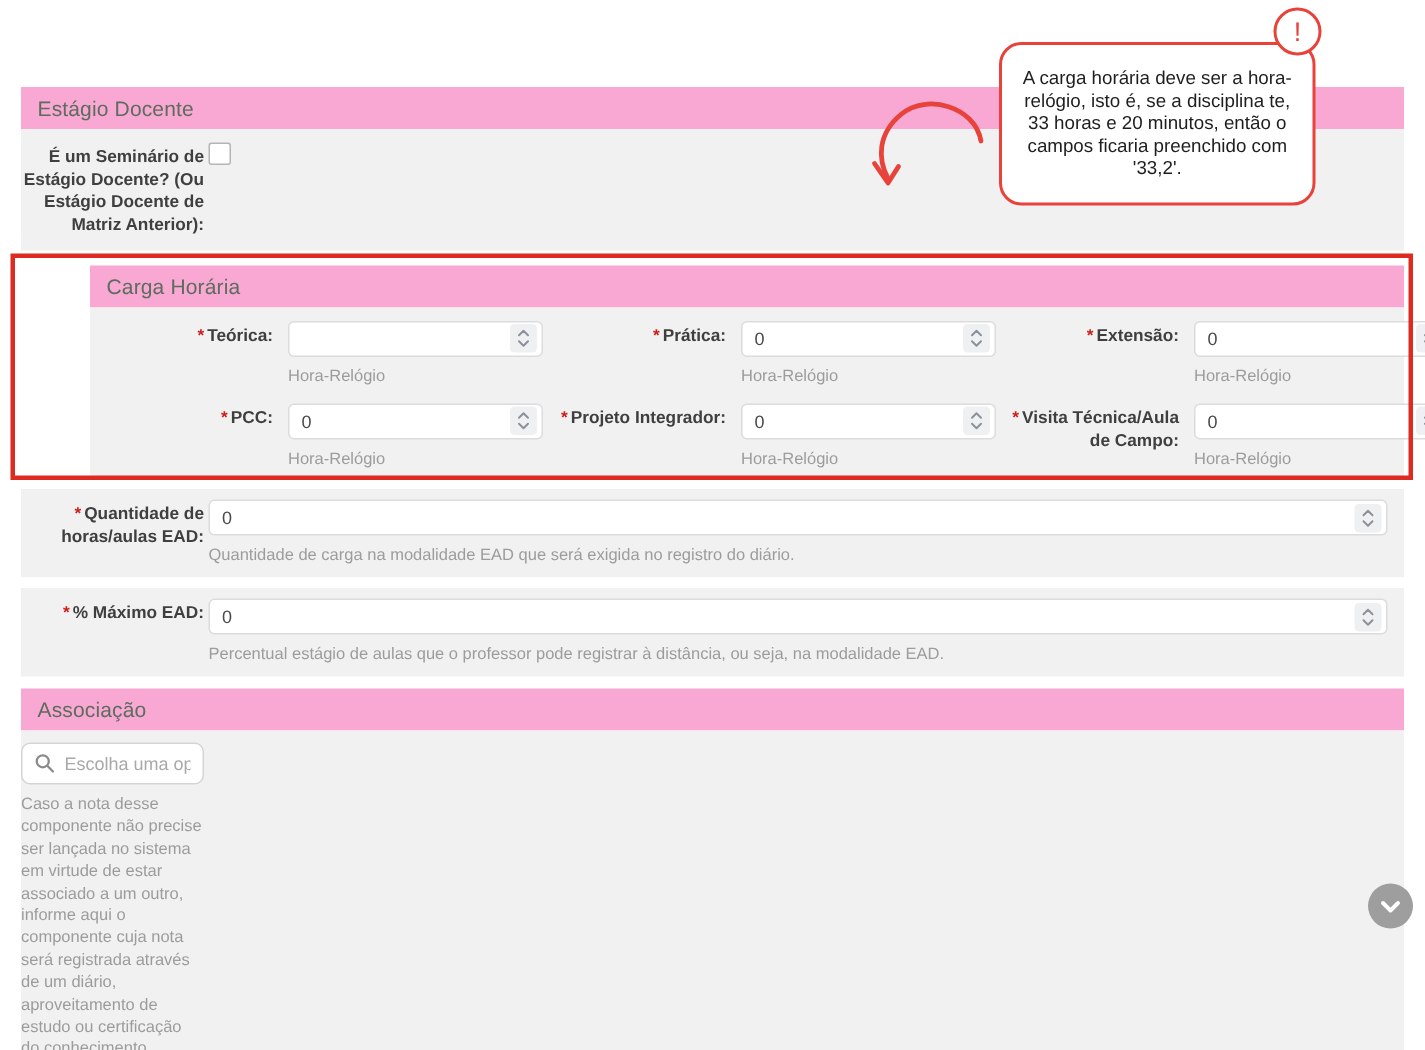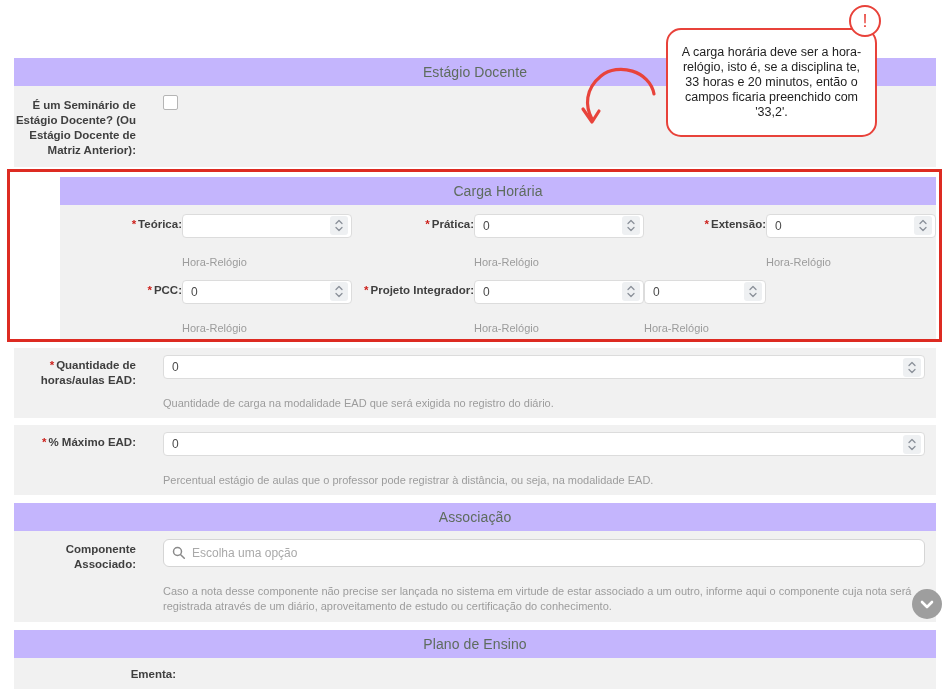--- a/index.html
+++ b/index.html
@@ -8,34 +8,34 @@
     position: relative;
     background: #ffffff;
     font-family: "Liberation Sans", sans-serif;
     overflow: hidden;
   }
   .page { position:absolute; top:58px; left:14px; width:922px; }
 
   
   .sec { margin-bottom:8px; }
   .sec-title {
-    background:#c4b5fd; color:#5e6c5e;
-    font-size:14px; padding:6px 11px; letter-spacing:.1px;text-align:center;
+    background:#f9a8d4; color:#5e6c5e;
+    font-size:14px; padding:6px 11px; letter-spacing:.1px;
   }
 
   
   .row-full {
-    display:grid; grid-template-columns:122px 1fr; column-gap:27px;
+    display:grid; grid-template-columns:122px 1fr; column-gap:3px;
     padding:7px 11px 7px 0; background:#f1f1f1;
   }
   .grid3 { display:grid; grid-template-columns:1fr 1fr 1fr; background:#f1f1f1; padding:9px 0 5px 0; }
-  .cell { display:grid; grid-template-columns:122px 170px; align-items:start; }
+  .cell { display:grid; grid-template-columns:122px 170px; column-gap:10px; align-items:start; }
   .lbl { text-align:right; font-weight:bold; font-size:11.5px; color:#3f3f3f; line-height:1.3; padding-top:3px; }
   .req { color:#cc1f1a; margin-right:2px; }
-  .help { font-size:11px; color:#9c9c9c; margin-top:17px; line-height:1.35; }
+  .help { font-size:11px; color:#9c9c9c; margin-top:6px; line-height:1.35; }
 
   
   .numbox {
     height:24px; background:#fff; border:1px solid #dcdcdc; border-radius:4px;
     display:flex; align-items:center; justify-content:space-between;
     padding-left:8px; font-size:12px; color:#4a4a4a;
   }
   .stepper {
     width:18px; height:19px; margin-right:3px; border-radius:3px;
     background:#eef0f2; display:flex; align-items:center; justify-content:center;
@@ -195,20 +195,21 @@
                 <svg width="10" height="13" viewBox="0 0 10 13">
                   <path d="M2 4.5 L5 1.5 L8 4.5" fill="none" stroke="#8b919a" stroke-width="1.3" stroke-linecap="round" stroke-linejoin="round"></path>
                   <path d="M2 8.5 L5 11.5 L8 8.5" fill="none" stroke="#8b919a" stroke-width="1.3" stroke-linecap="round" stroke-linejoin="round"></path>
                 </svg>
               </span>
           </div>
           <div class="help">Hora-Relógio</div>
         </div>
       </div>
       <div class="cell">
+        <div class="lbl"><span class="req">*</span><span>Visita Técnica/Aula de Campo:</span></div>
         <div>
           <div class="numbox">
             <span>0</span>
             <span class="stepper">
                 <svg width="10" height="13" viewBox="0 0 10 13">
                   <path d="M2 4.5 L5 1.5 L8 4.5" fill="none" stroke="#8b919a" stroke-width="1.3" stroke-linecap="round" stroke-linejoin="round"></path>
                   <path d="M2 8.5 L5 11.5 L8 8.5" fill="none" stroke="#8b919a" stroke-width="1.3" stroke-linecap="round" stroke-linejoin="round"></path>
                 </svg>
               </span>
           </div>
@@ -248,21 +249,20 @@
             </span>
         </div>
         <div class="help">Percentual estágio de aulas que o professor pode registrar à distância, ou seja, na modalidade EAD.</div>
       </div>
     </div>
   </div>
 
   <div class="sec">
     <div class="sec-title">Associação</div>
     <div class="row-full" style="padding-top:8px; padding-bottom:8px;">
-      <div class="lbl" style="font-weight:bold;"><span>Componente Associado:</span></div>
       <div>
         <div class="searchwrap">
           <span class="search-icon"><svg width="14" height="14" viewBox="0 0 14 14">
                 <circle cx="5.5" cy="5.5" r="4" fill="none" stroke="#8a8a8a" stroke-width="1.5"></circle>
                 <line x1="8.7" y1="8.7" x2="12.3" y2="12.3" stroke="#8a8a8a" stroke-width="1.5" stroke-linecap="round"></line>
               </svg></span>
           <input class="search-input" type="text" placeholder="Escolha uma opção" style="">
         </div>
         <div class="help">Caso a nota desse componente não precise ser lançada no sistema em virtude de estar associado a um outro, informe aqui o componente cuja nota será registrada através de um diário, aproveitamento de estudo ou certificação do conhecimento.</div>
       </div>

